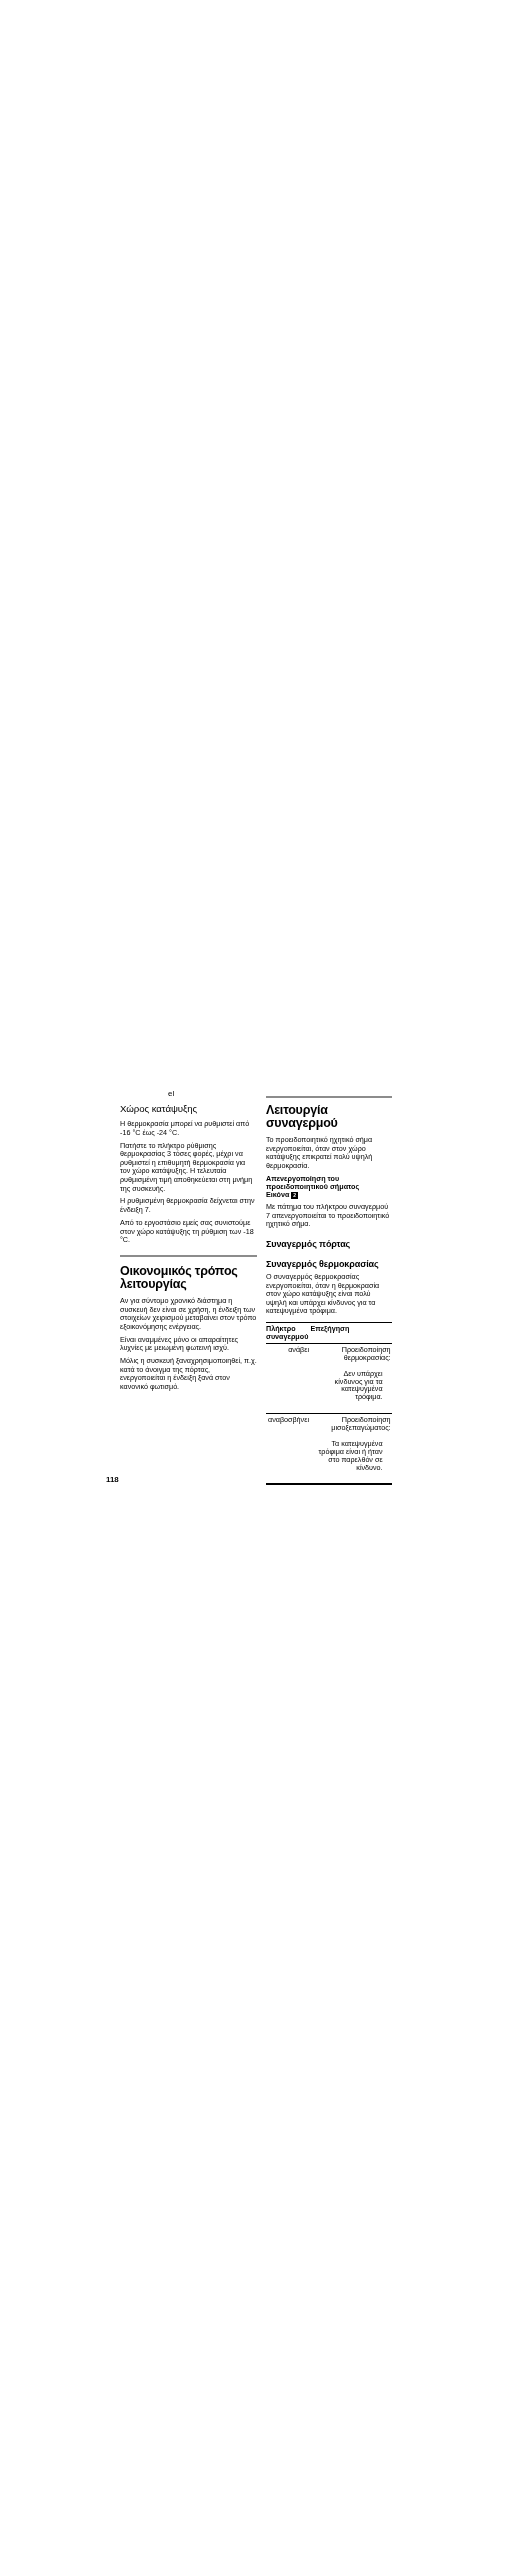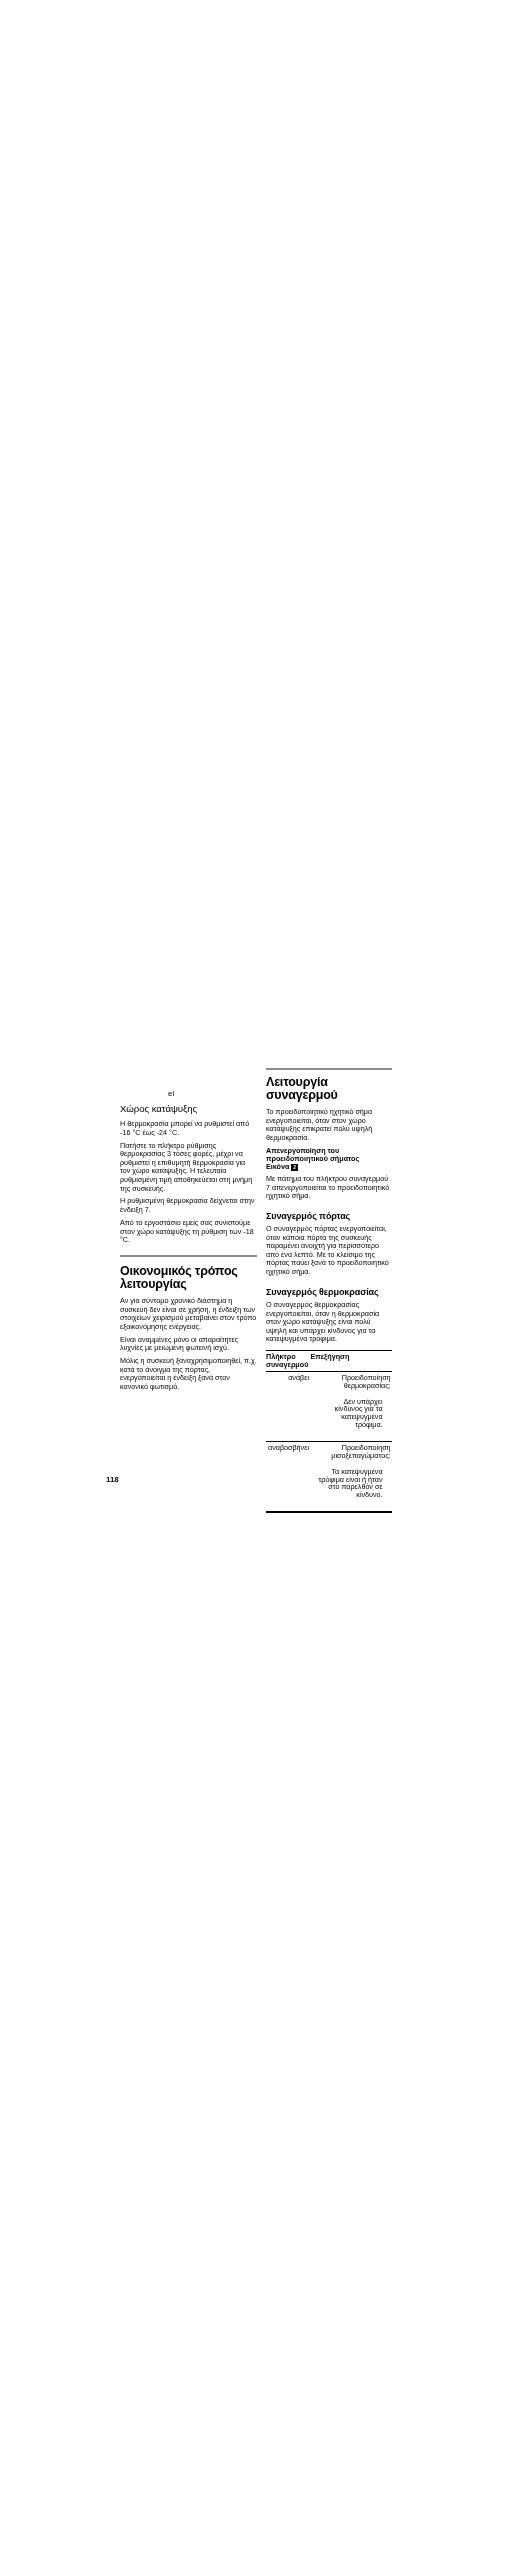--- a/index.html
+++ b/index.html
@@ -6,21 +6,21 @@
   .page {
     position: relative;
     width: 515px;
     height: 2576px;
     background: #ffffff;
     color: #000000;
     font-family: "Liberation Sans", "DejaVu Sans", sans-serif;
     overflow: hidden;
   }
   .col-left  { position: absolute; left: 120px; top: 1089px; width: 137px; }
-  .col-right { position: absolute; left: 266px; top: 1068px; width: 126px; }
+  .col-right { position: absolute; left: 266px; top: 1096px; width: 126px; }
 
   .lang-marker { font-size: 7.9px; font-weight: normal; margin: 0 0 6.4px 0; padding-left: 48px; }
 
   .h2 {
     font-size: 9.7px; font-weight: normal; letter-spacing: -0.1px;
     margin: 0 0 5px 0; line-height: 10.7px;
   }
   .h1 {
     font-size: 12.5px; font-weight: bold; letter-spacing: -0.2px;
     line-height: 13px; margin: 0 0 6.4px 0;
@@ -98,21 +98,20 @@
     <div class="bold-sub">
       <div>Απενεργοποίηση του</div>
       <div>προειδοποιητικού σήματος</div>
       <div class="fig-line">
         <span>Εικόνα</span><span class="fig-box">2</span>
       </div>
     </div>
     <p class="body-text">Με πάτημα του πλήκτρου συναγερμού 7 απενεργοποιείται το προειδοποιητικό ηχητικό σήμα.</p>
 
     <div class="h3">Συναγερμός πόρτας</div>
-    <p class="body-text">Ο συναγερμός πόρτας ενεργοποιείται, όταν κάποια πόρτα της συσκευής παραμένει ανοιχτή για περισσότερο από ένα λεπτό. Με το κλείσιμο της πόρτας παύει ξανά το προειδοποιητικό ηχητικό σήμα.</p>
 
     <div class="h3">Συναγερμός θερμοκρασίας</div>
     <p class="body-text">Ο συναγερμός θερμοκρασίας ενεργοποιείται, όταν η θερμοκρασία στον χώρο κατάψυξης είναι πολύ υψηλή και υπάρχει κίνδυνος για τα κατεψυγμένα τρόφιμα.</p>
 
     <table class="alarm-table">
       <thead>
         <tr>
           <th class="col-state">Πλήκτρο συναγερμού</th>
           <th>Επεξήγηση</th>
         </tr>

